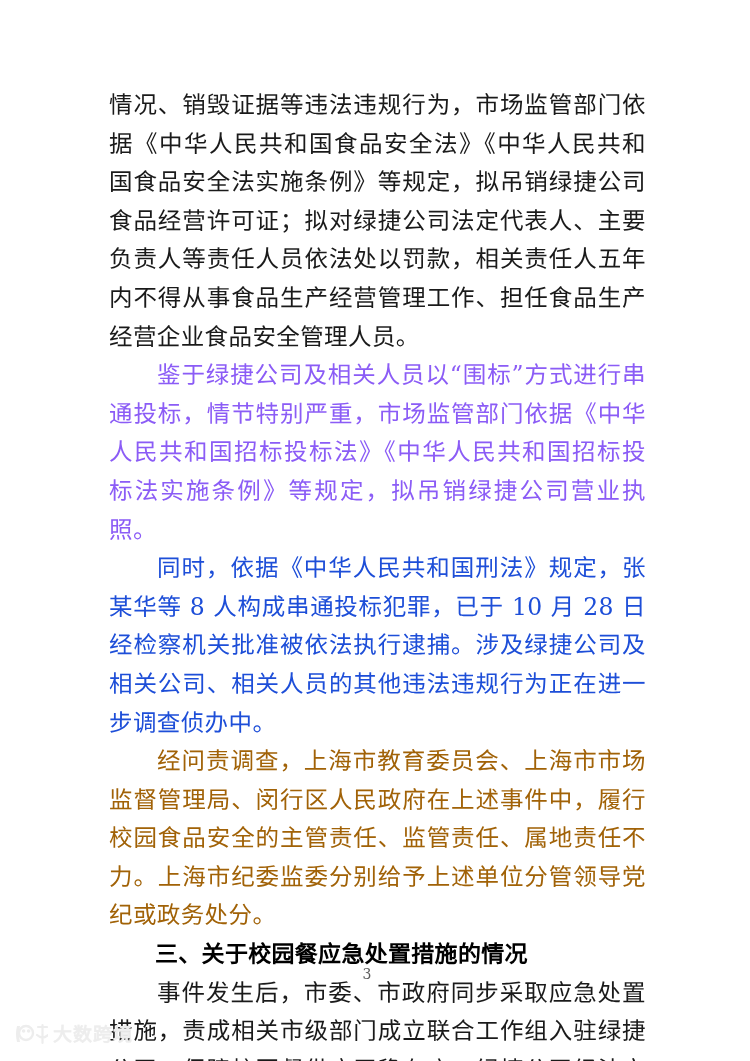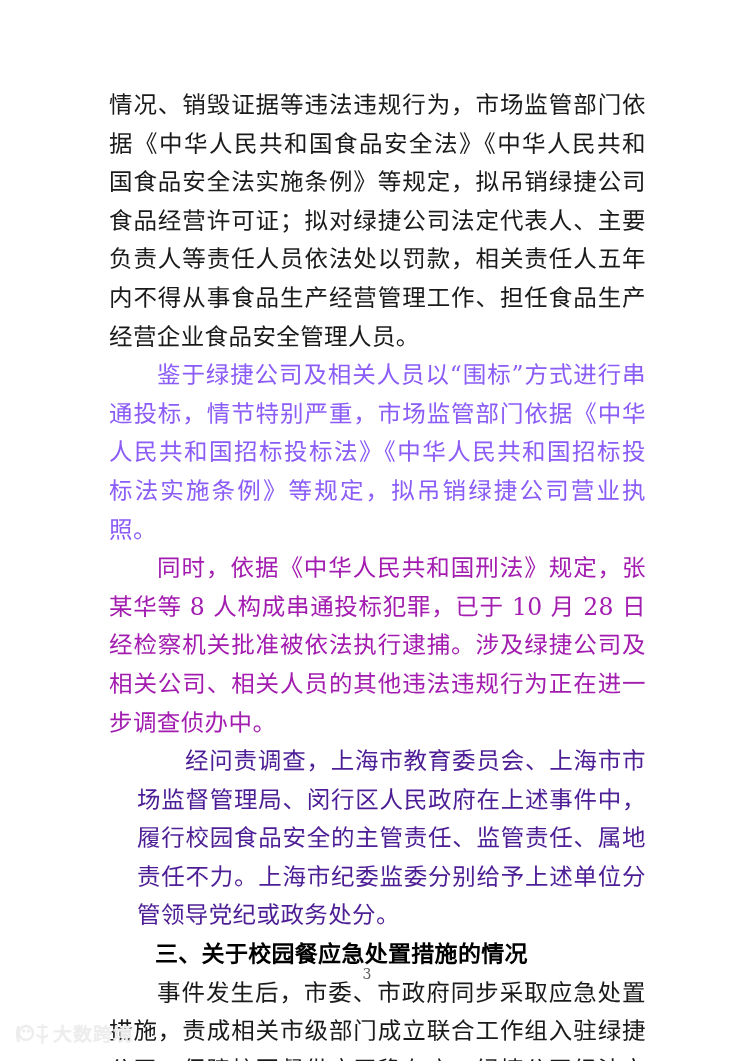--- a/index.html
+++ b/index.html
@@ -108,22 +108,22 @@
 </style>
 </head>
 <body>
 
 <div class="page" style="background: rgb(255, 255, 255);">
 
   <div class="text-column">
 
   <p class="para cont" style="color: rgb(26, 26, 26);">情况、销毁证据等违法违规行为，市场监管部门依据《中华人民共和国食品安全法》《中华人民共和国食品安全法实施条例》等规定，拟吊销绿捷公司食品经营许可证；拟对绿捷公司法定代表人、主要负责人等责任人员依法处以罚款，相关责任人五年内不得从事食品生产经营管理工作、担任食品生产经营企业食品安全管理人员。</p>
       <p class="para indent" style="color: #8b5cf6;">鉴于绿捷公司及相关人员以“围标”方式进行串通投标，情节特别严重，市场监管部门依据《中华人民共和国招标投标法》《中华人民共和国招标投标法实施条例》等规定，拟吊销绿捷公司营业执照。</p>
-      <p class="para indent" style="color: #a21caf;">同时，依据《中华人民共和国刑法》规定，张某华等 8 人构成串通投标犯罪，已于 10 月 28 日经检察机关批准被依法执行逮捕。涉及绿捷公司及相关公司、相关人员的其他违法违规行为正在进一步调查侦办中。</p>
-      <p class="para indent" style="color: #4c1d95; margin-left: 28px;">经问责调查，上海市教育委员会、上海市市场监督管理局、闵行区人民政府在上述事件中，履行校园食品安全的主管责任、监管责任、属地责任不力。上海市纪委监委分别给予上述单位分管领导党纪或政务处分。</p>
+      <p class="para indent" style="color: #1d4ed8;">同时，依据《中华人民共和国刑法》规定，张某华等 8 人构成串通投标犯罪，已于 10 月 28 日经检察机关批准被依法执行逮捕。涉及绿捷公司及相关公司、相关人员的其他违法违规行为正在进一步调查侦办中。</p>
+      <p class="para indent" style="color: #a16207;">经问责调查，上海市教育委员会、上海市市场监督管理局、闵行区人民政府在上述事件中，履行校园食品安全的主管责任、监管责任、属地责任不力。上海市纪委监委分别给予上述单位分管领导党纪或政务处分。</p>
       <p class="heading" style="color: rgb(0, 0, 0);">三、关于校园餐应急处置措施的情况</p>
       <p class="para indent" style="color: rgb(26, 26, 26);">事件发生后，市委、市政府同步采取应急处置措施，责成相关市级部门成立联合工作组入驻绿捷公司，保障校园餐供应平稳有序。绿捷公司经法定程序被吊销食品经营许可证</p>
     </div>
 
   <div class="page-number" style="color: rgb(92, 92, 92);">3</div>
 
   <div class="watermark">
     <svg class="watermark-mark" viewBox="0 0 34 22" aria-hidden="true">
       <path d="M3 3 Q1 11 3 19 L6 19 Q4 11 6 3 Z" fill="#ededed"></path>
       <circle cx="12" cy="10" r="7" fill="none" stroke="#ededed" stroke-width="2.4"></circle>

